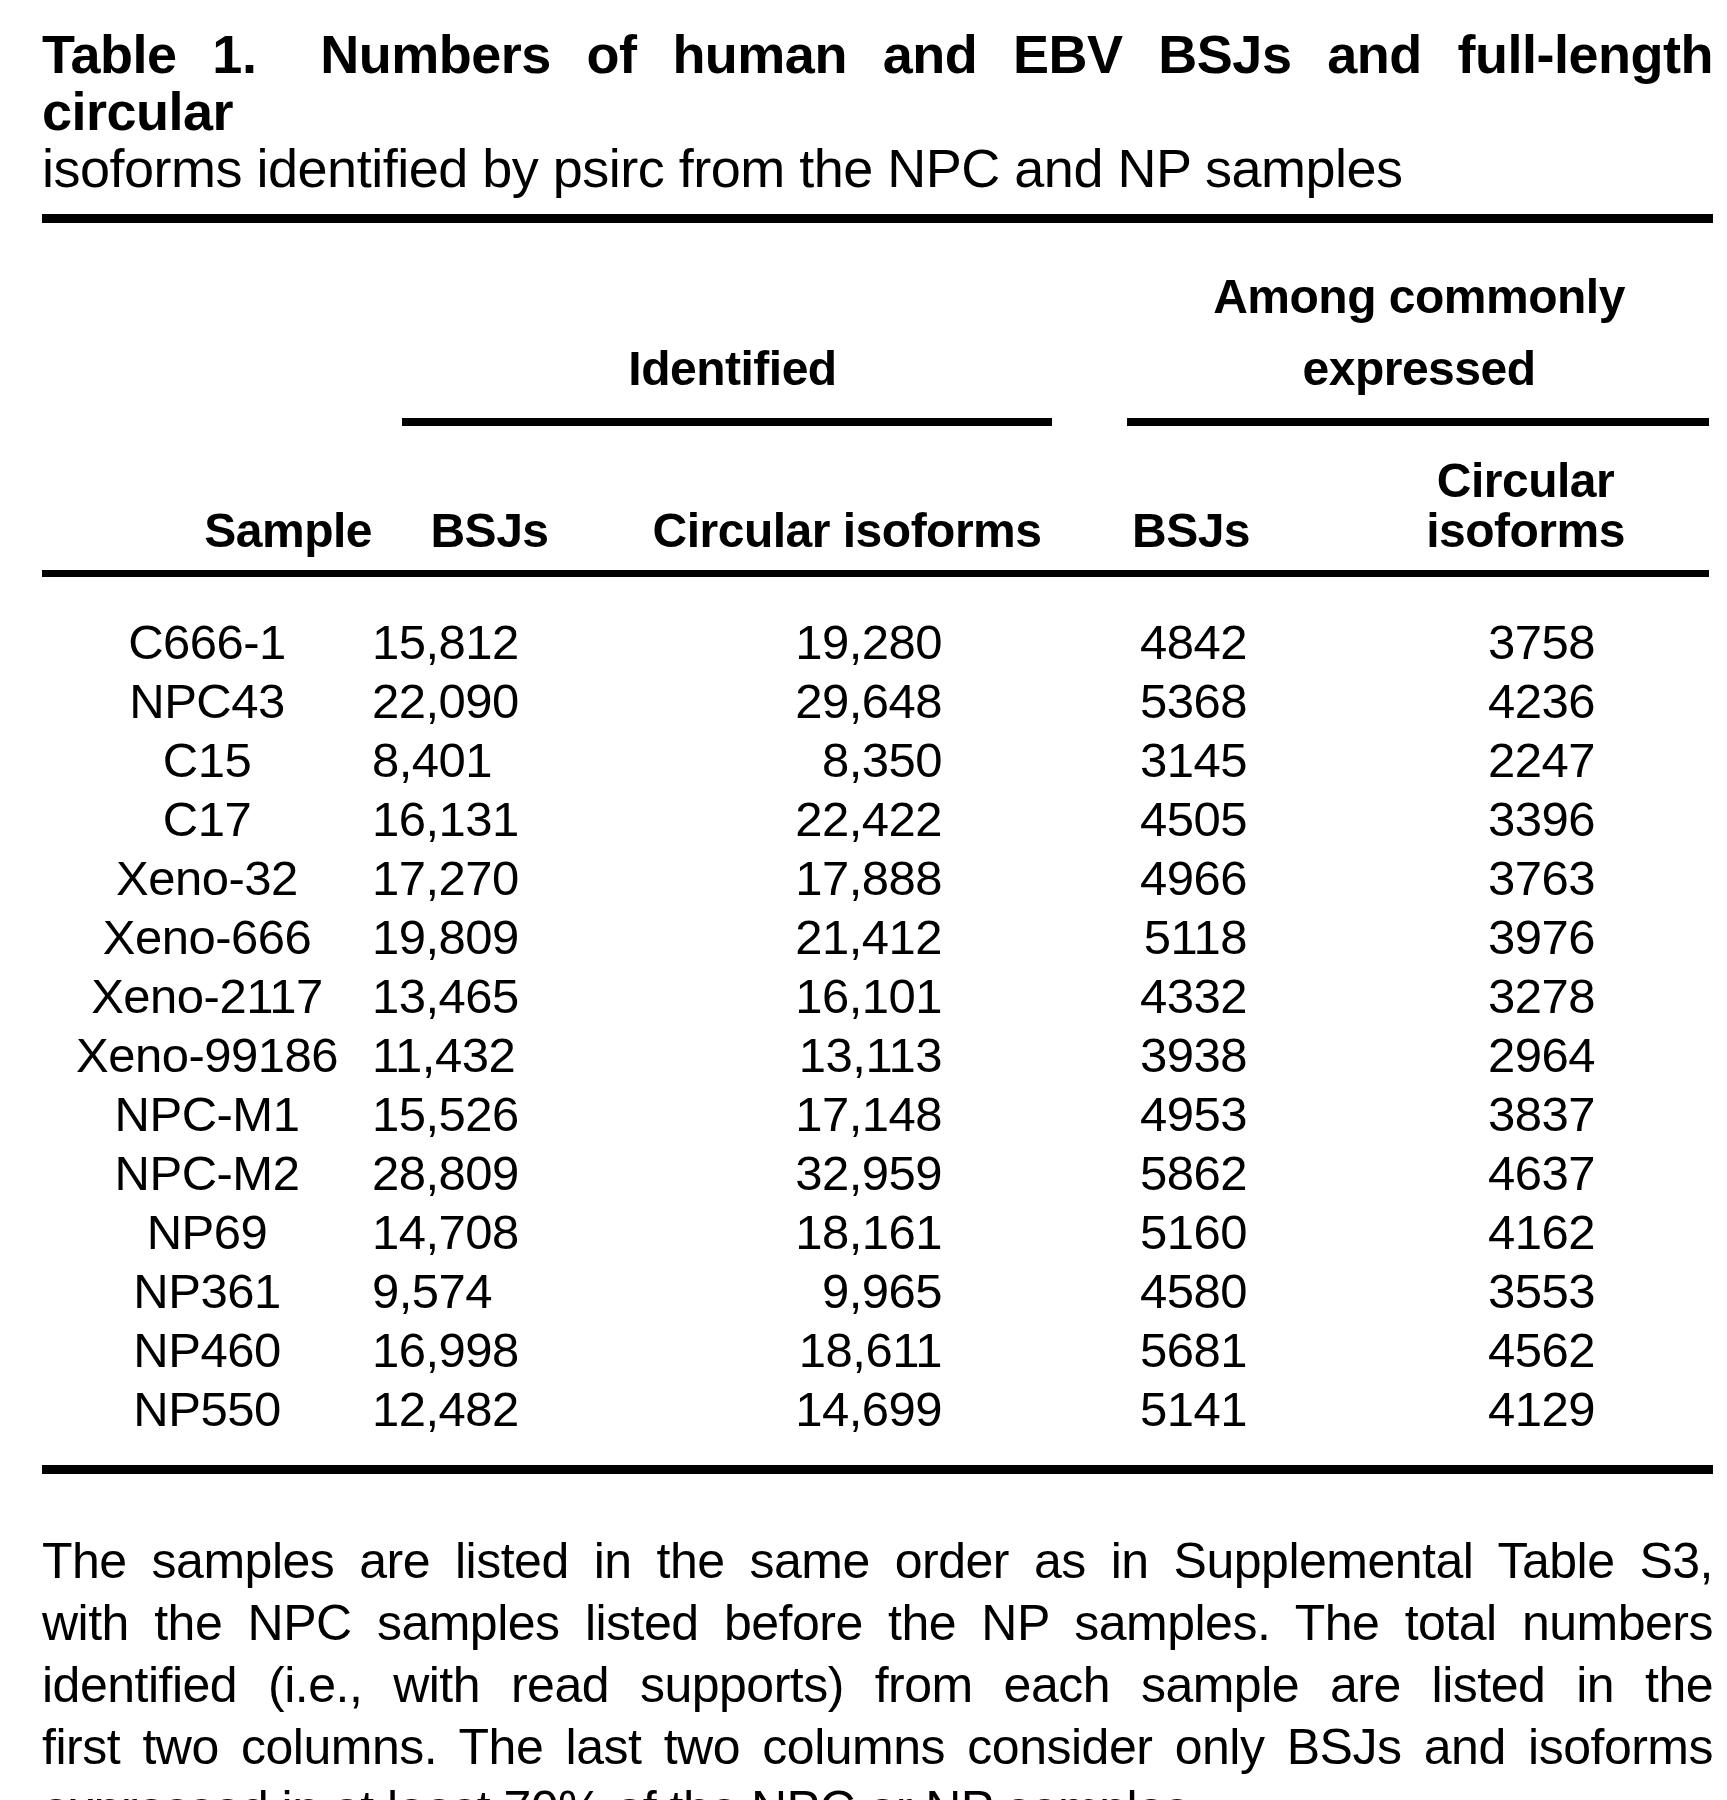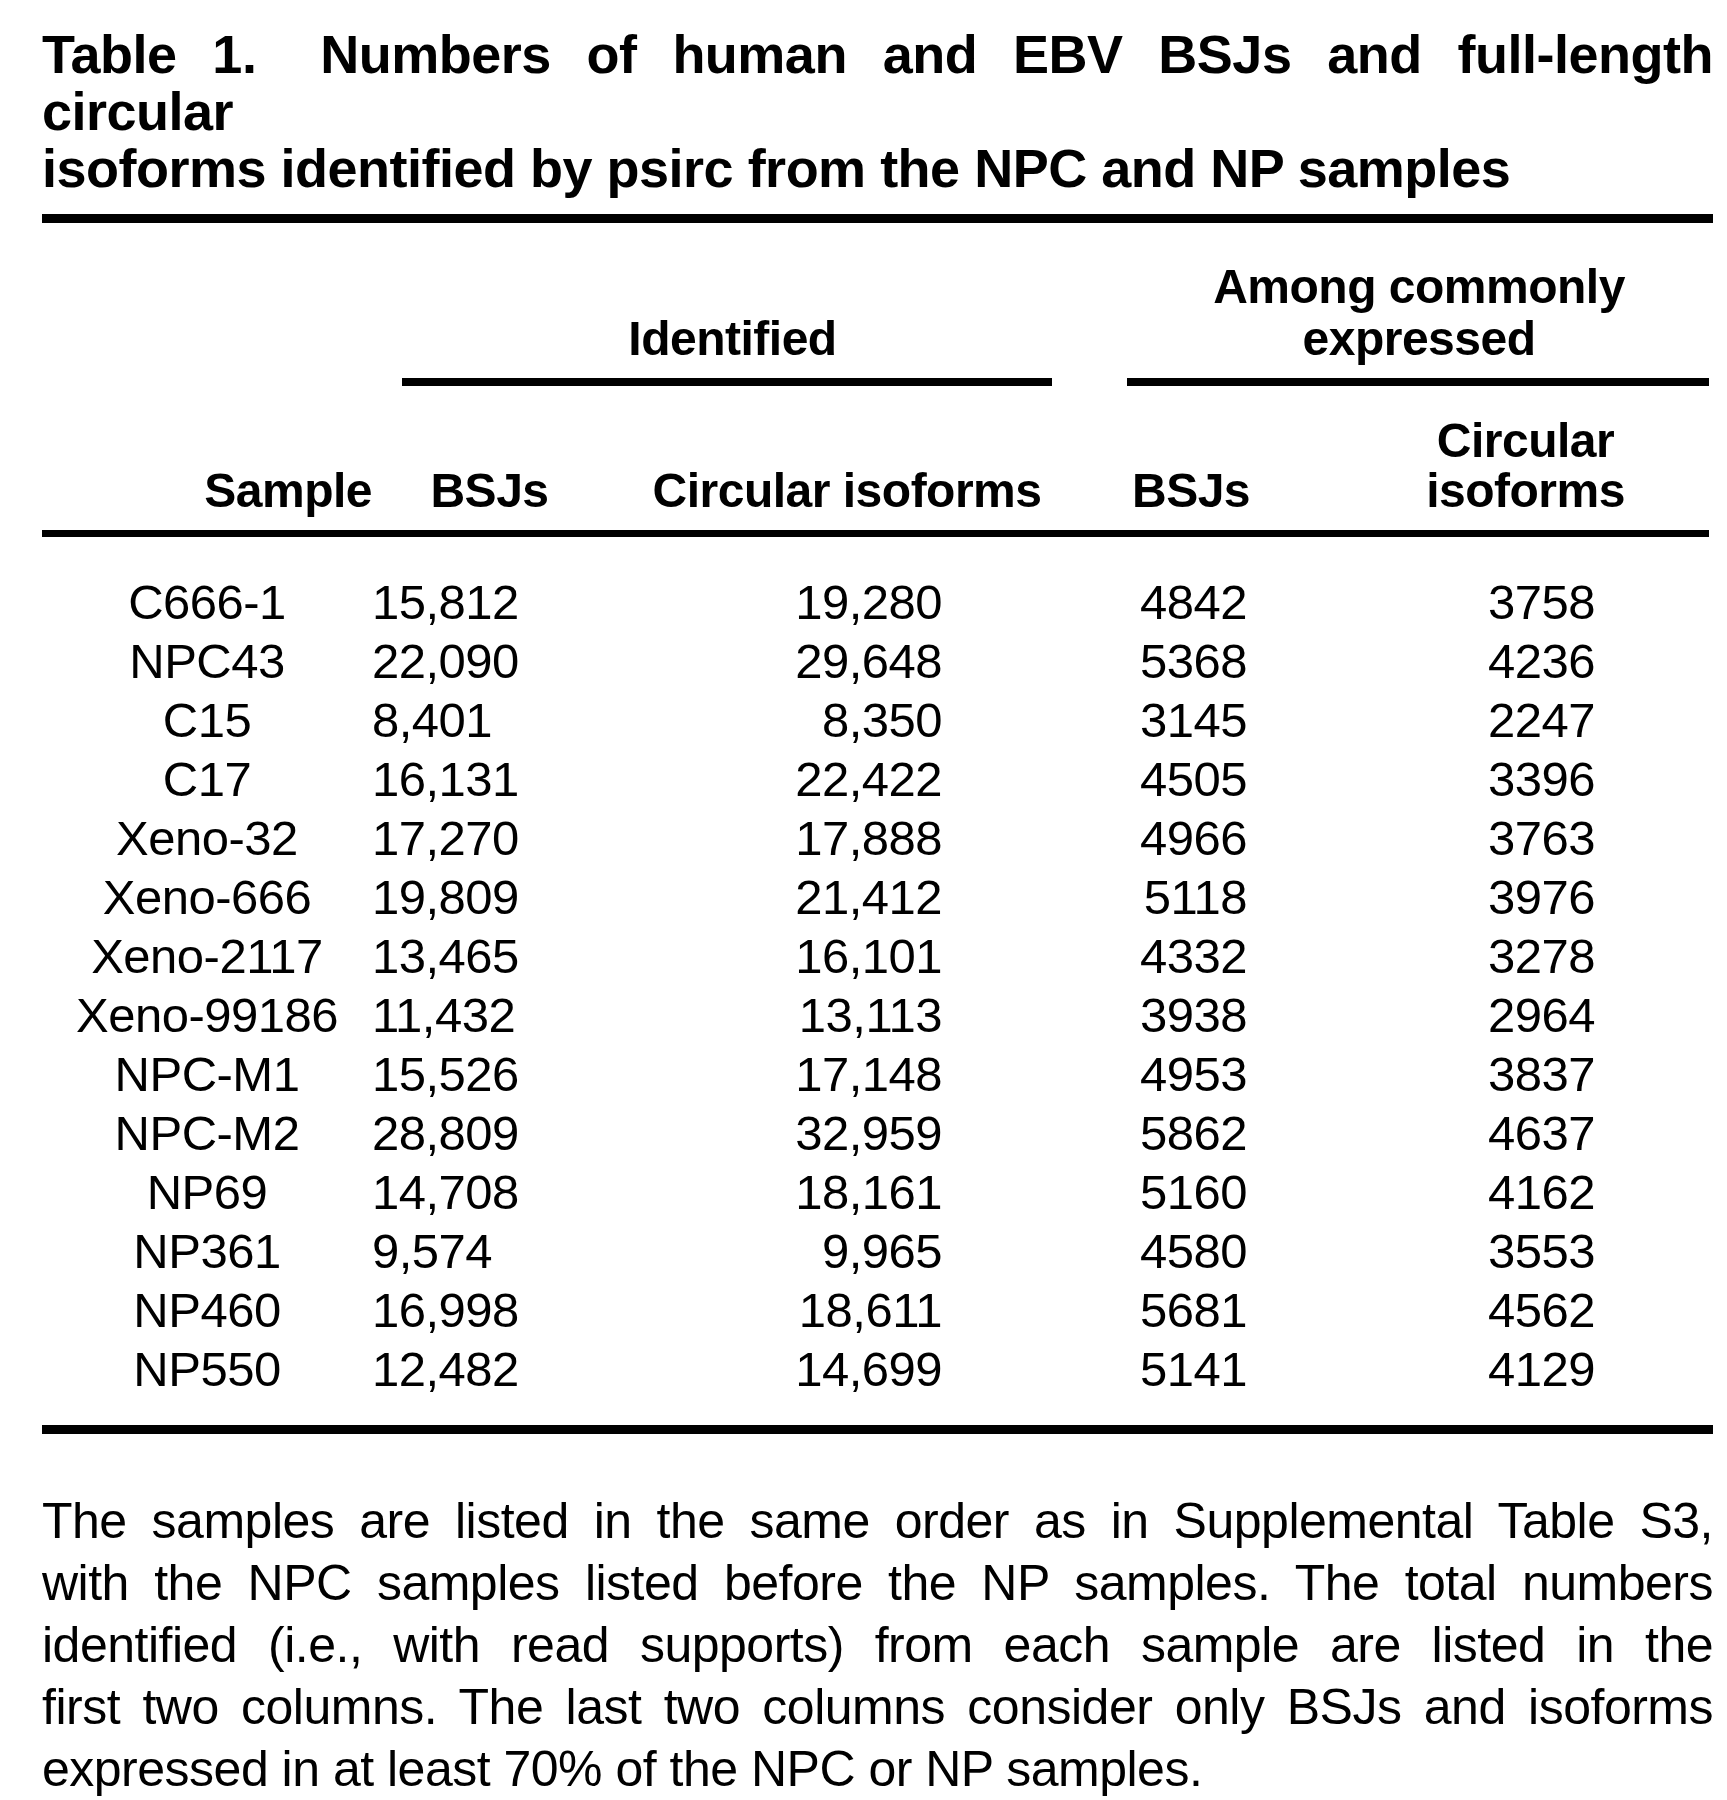--- a/index.html
+++ b/index.html
@@ -30,21 +30,21 @@
     text-align: justify;
     text-align-last: justify;
     letter-spacing: -0.5px;
   }
   .title-label {
     margin-right: 28px;
   }
   .title-line2 {
     font-size: 54px;
     line-height: 57px;
-    font-weight: bold;
+    font-weight: normal;
     text-align: left;
     letter-spacing: -0.5px;
   }
   
   .rule {
     width: 100%;
     background: #000;
   }
   .rule.top {
     height: 9px;
@@ -69,21 +69,21 @@
     font-weight: bold;
     font-size: 48px;
     letter-spacing: -0.5px;
     vertical-align: bottom;
     padding: 0;
   }
   tr.group-row th {
     padding-top: 38px;
   }
   .group-label {
-    line-height: 52px;
+    line-height: 72px;
     margin-bottom: 13px;
   }
   th.group1 .group-label {
     padding-left: 36px;
   }
   th.group2 .group-label {
     max-width: 430px;
     margin-left: auto;
     margin-right: auto;
     padding-left: 72px;

